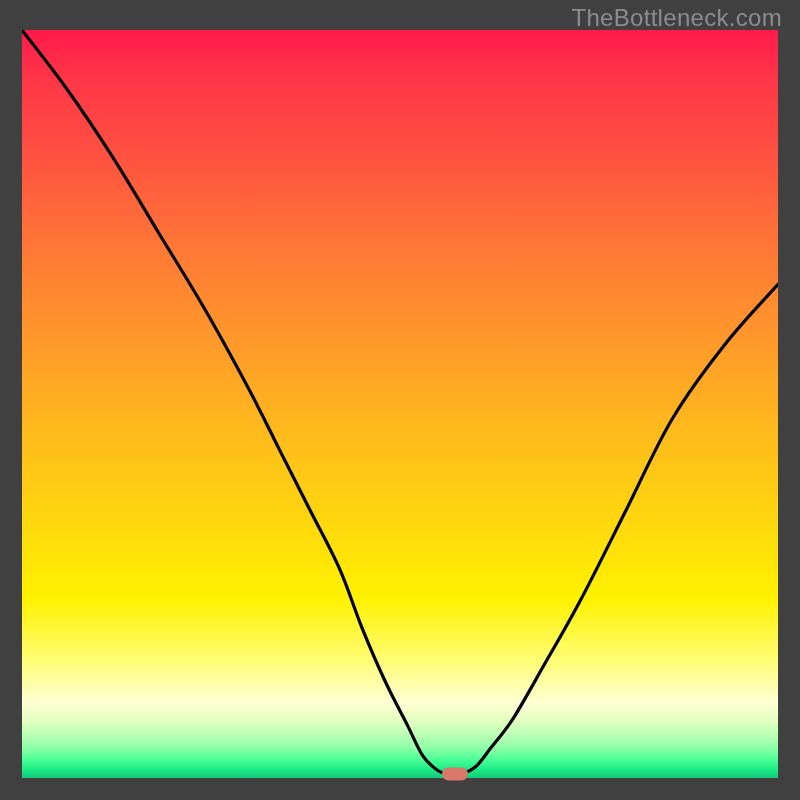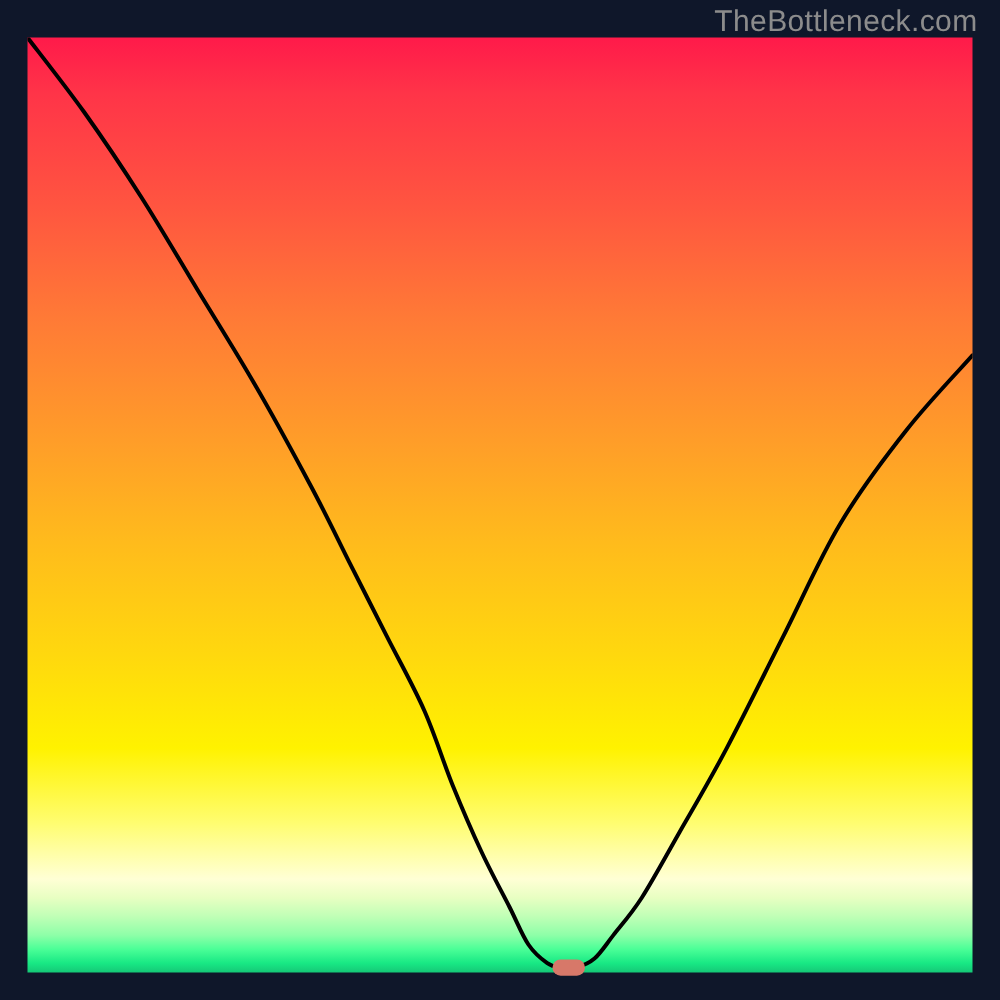--- a/index.html
+++ b/index.html
@@ -8,21 +8,21 @@
     width: 800px;
     height: 800px;
     background: #000;
     font-family: Arial, Helvetica, sans-serif;
     overflow: hidden;
   }
   .frame {
     position: relative;
     width: 800px;
     height: 800px;
-    background: #0f172a;
+    background: #404040;
   }
   .watermark {
     position: absolute;
     top: 4px;
     right: 18px;
     color: #8c8c8c;
     font-size: 24px;
     font-weight: 500;
     letter-spacing: 0.3px;
     z-index: 5;

